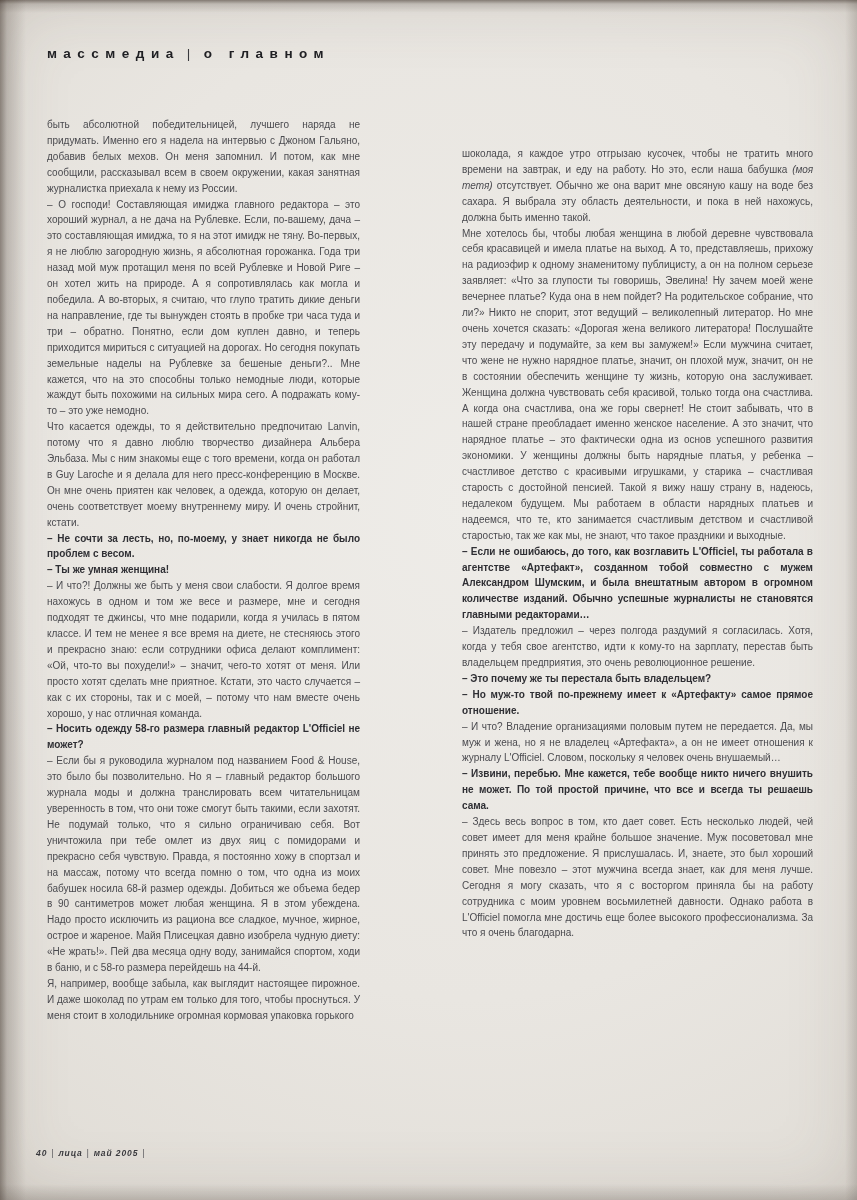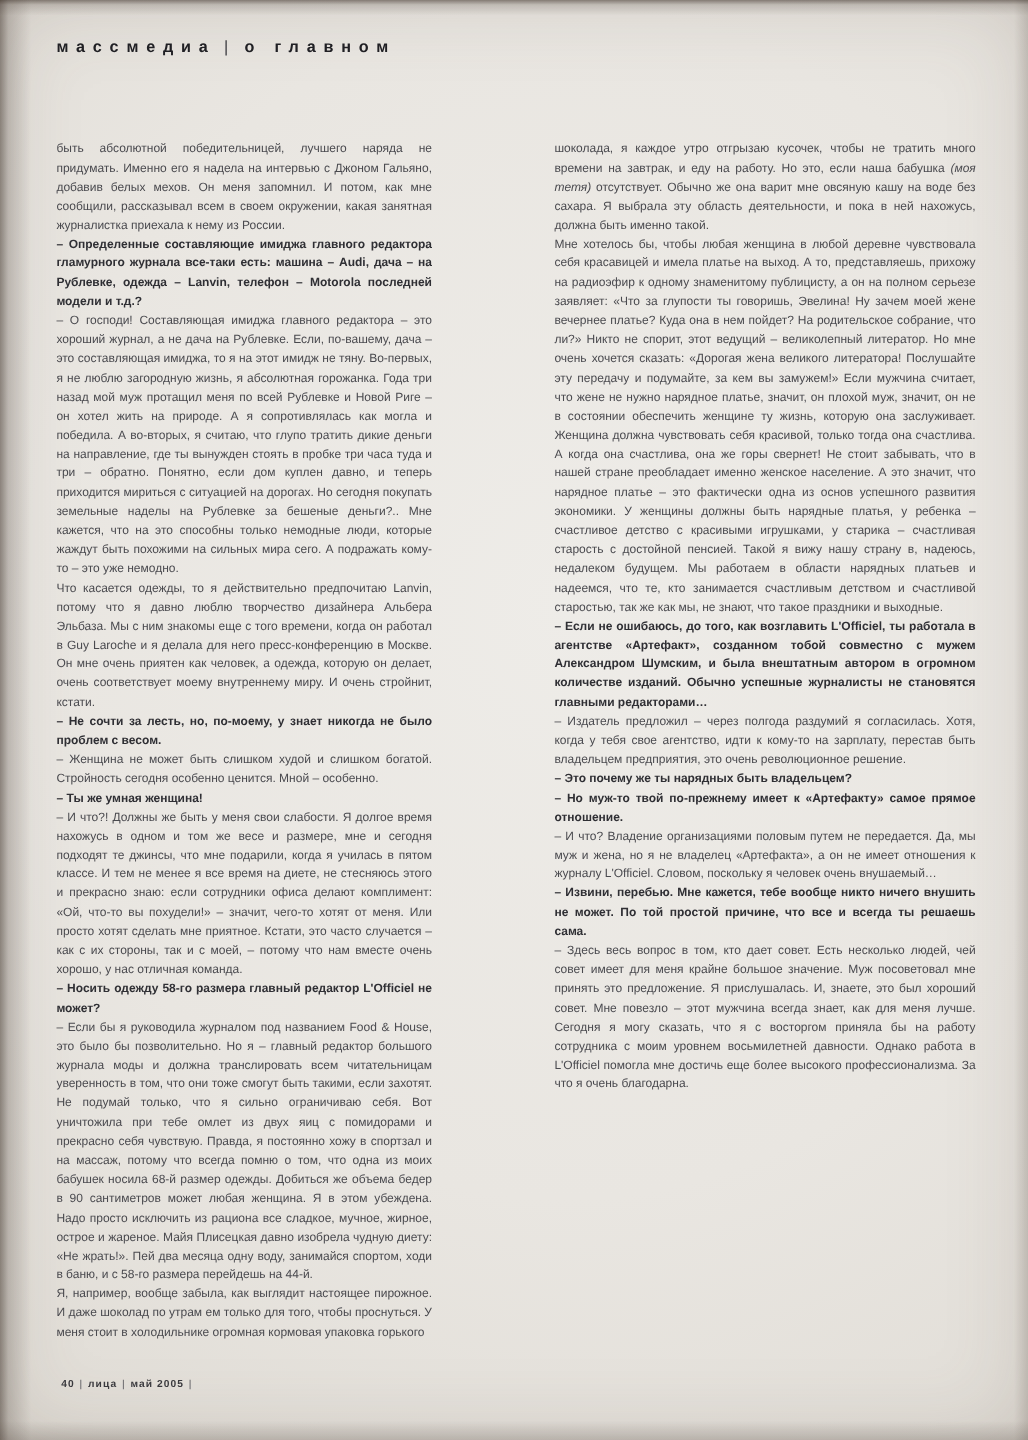--- a/index.html
+++ b/index.html
@@ -8,70 +8,68 @@
     font-family:"Liberation Sans", sans-serif;
     background:
       linear-gradient(90deg, rgba(56,45,37,.50) 0px, rgba(56,45,37,.20) 7px, rgba(56,45,37,0) 26px),
       linear-gradient(180deg, rgba(56,45,37,.55) 0px, rgba(56,45,37,.18) 4px, rgba(56,45,37,0) 13px),
       linear-gradient(270deg, rgba(56,45,37,.16) 0px, rgba(56,45,37,0) 12px),
       linear-gradient(0deg, rgba(56,45,37,.20) 0px, rgba(56,45,37,0) 16px),
       radial-gradient(95% 75% at 55% 42%, #eeece8 0%, #e9e6e1 55%, #dfdbd4 100%);
     box-shadow: inset 0 0 70px rgba(92,80,68,.18);
   }
   .hdr {
-    position:absolute; left:47px; top:31px;
+    position:absolute; left:47px; top:46px;
     font-size:13.5px; font-weight:700; letter-spacing:6.5px;
     color:#202024; white-space:nowrap;
   }
   .hdr .sep { margin:0 7px; font-weight:400; color:#3a3a3e; }
   .col {
     position:absolute; top:117px;
     font-size:10px; line-height:15.9px;
     color:#4a4a4f; text-align:justify;
   }
   .col-left  { left:47px;  width:313px; }
-  .col-right { left:462px; width:351px; }
+  .col-right { left:462px; width:351px;margin-top:29px; }
   .col p { margin:0; padding:0; }
   .col p.question { font-weight:700; color:#2f2f34; }
   .italic { font-style:italic; }
   .ftr {
-    position:absolute; left:51px; top:1148px;
+    position:absolute; left:36px; top:1148px;
     font-size:8.5px; letter-spacing:0.9px; color:#3a3a3e;
-    font-weight:700; white-space:nowrap;
+    font-weight:700; white-space:nowrap;font-style:italic;
   }
   .ftr .fsep { font-weight:400; margin:0 4px; color:#55555a; }
 </style>
 </head>
 <body>
 
 <div class="page">
 
   <div class="hdr">
     <span>массмедиа</span><span class="sep">|</span><span>о главном</span>
   </div>
 
   <div class="col col-left">
       <p class="body"><span>быть абсолютной победительницей, лучшего наряда не придумать. Именно его я надела на интервью с Джоном Гальяно, добавив белых мехов. Он меня запомнил. И потом, как мне сообщили, рассказывал всем в своем окружении, какая занятная журналистка приехала к нему из России.</span></p>
-      <p class="question"><span>– Определенные составляющие имиджа главного редактора гламурного журнала все-таки есть: машина – Audi, дача – на Рублевке, одежда – Lanvin, телефон – Motorola последней модели и т.д.?</span></p>
       <p class="body"><span>– О господи! Составляющая имиджа главного редактора – это хороший журнал, а не дача на Рублевке. Если, по-вашему, дача – это составляющая имиджа, то я на этот имидж не тяну. Во-первых, я не люблю загородную жизнь, я абсолютная горожанка. Года три назад мой муж протащил меня по всей Рублевке и Новой Риге – он хотел жить на природе. А я сопротивлялась как могла и победила. А во-вторых, я считаю, что глупо тратить дикие деньги на направление, где ты вынужден стоять в пробке три часа туда и три – обратно. Понятно, если дом куплен давно, и теперь приходится мириться с ситуацией на дорогах. Но сегодня покупать земельные наделы на Рублевке за бешеные деньги?.. Мне кажется, что на это способны только немодные люди, которые жаждут быть похожими на сильных мира сего. А подражать кому-то – это уже немодно.</span></p>
       <p class="body"><span>Что касается одежды, то я действительно предпочитаю Lanvin, потому что я давно люблю творчество дизайнера Альбера Эльбаза. Мы с ним знакомы еще с того времени, когда он работал в Guy Laroche и я делала для него пресс-конференцию в Москве. Он мне очень приятен как человек, а одежда, которую он делает, очень соответствует моему внутреннему миру. И очень стройнит, кстати.</span></p>
       <p class="question"><span>– Не сочти за лесть, но, по-моему, у знает никогда не было проблем с весом.</span></p>
-      <p class="body"><span>– Женщина не может быть слишком худой и слишком богатой. Стройность сегодня особенно ценится. Мной – особенно.</span></p>
       <p class="question"><span>– Ты же умная женщина!</span></p>
       <p class="body"><span>– И что?! Должны же быть у меня свои слабости. Я долгое время нахожусь в одном и том же весе и размере, мне и сегодня подходят те джинсы, что мне подарили, когда я училась в пятом классе. И тем не менее я все время на диете, не стесняюсь этого и прекрасно знаю: если сотрудники офиса делают комплимент: «Ой, что-то вы похудели!» – значит, чего-то хотят от меня. Или просто хотят сделать мне приятное. Кстати, это часто случается – как с их стороны, так и с моей, – потому что нам вместе очень хорошо, у нас отличная команда.</span></p>
       <p class="question"><span>– Носить одежду 58-го размера главный редактор L'Officiel не может?</span></p>
       <p class="body"><span>– Если бы я руководила журналом под названием Food &amp; House, это было бы позволительно. Но я – главный редактор большого журнала моды и должна транслировать всем читательницам уверенность в том, что они тоже смогут быть такими, если захотят. Не подумай только, что я сильно ограничиваю себя. Вот уничтожила при тебе омлет из двух яиц с помидорами и прекрасно себя чувствую. Правда, я постоянно хожу в спортзал и на массаж, потому что всегда помню о том, что одна из моих бабушек носила 68-й размер одежды. Добиться же объема бедер в 90 сантиметров может любая женщина. Я в этом убеждена. Надо просто исключить из рациона все сладкое, мучное, жирное, острое и жареное. Майя Плисецкая давно изобрела чудную диету: «Не жрать!». Пей два месяца одну воду, занимайся спортом, ходи в баню, и с 58-го размера перейдешь на 44-й.</span></p>
       <p class="body"><span>Я, например, вообще забыла, как выглядит настоящее пирожное. И даже шоколад по утрам ем только для того, чтобы проснуться. У меня стоит в холодильнике огромная кормовая упаковка горького</span></p>
     </div>
   <div class="col col-right">
       <p class="body"><span>шоколада, я каждое утро отгрызаю кусочек, чтобы не тратить много времени на завтрак, и еду на работу. Но это, если наша бабушка </span><span class="italic">(моя тетя)</span><span> отсутствует. Обычно же она варит мне овсяную кашу на воде без сахара. Я выбрала эту область деятельности, и пока в ней нахожусь, должна быть именно такой.</span></p>
       <p class="body"><span>Мне хотелось бы, чтобы любая женщина в любой деревне чувствовала себя красавицей и имела платье на выход. А то, представляешь, прихожу на радиоэфир к одному знаменитому публицисту, а он на полном серьезе заявляет: «Что за глупости ты говоришь, Эвелина! Ну зачем моей жене вечернее платье? Куда она в нем пойдет? На родительское собрание, что ли?» Никто не спорит, этот ведущий – великолепный литератор. Но мне очень хочется сказать: «Дорогая жена великого литератора! Послушайте эту передачу и подумайте, за кем вы замужем!» Если мужчина считает, что жене не нужно нарядное платье, значит, он плохой муж, значит, он не в состоянии обеспечить женщине ту жизнь, которую она заслуживает. Женщина должна чувствовать себя красивой, только тогда она счастлива. А когда она счастлива, она же горы свернет! Не стоит забывать, что в нашей стране преобладает именно женское население. А это значит, что нарядное платье – это фактически одна из основ успешного развития экономики. У женщины должны быть нарядные платья, у ребенка – счастливое детство с красивыми игрушками, у старика – счастливая старость с достойной пенсией. Такой я вижу нашу страну в, надеюсь, недалеком будущем. Мы работаем в области нарядных платьев и надеемся, что те, кто занимается счастливым детством и счастливой старостью, так же как мы, не знают, что такое праздники и выходные.</span></p>
       <p class="question"><span>– Если не ошибаюсь, до того, как возглавить L'Officiel, ты работала в агентстве «Артефакт», созданном тобой совместно с мужем Александром Шумским, и была внештатным автором в огромном количестве изданий. Обычно успешные журналисты не становятся главными редакторами…</span></p>
       <p class="body"><span>– Издатель предложил – через полгода раздумий я согласилась. Хотя, когда у тебя свое агентство, идти к кому-то на зарплату, перестав быть владельцем предприятия, это очень революционное решение.</span></p>
-      <p class="question"><span>– Это почему же ты нарядных быть владельцем?</span></p>
+      <p class="question"><span>– Это почему же ты перестала быть владельцем?</span></p>
       <p class="question"><span>– Но муж-то твой по-прежнему имеет к «Артефакту» самое прямое отношение.</span></p>
       <p class="body"><span>– И что? Владение организациями половым путем не передается. Да, мы муж и жена, но я не владелец «Артефакта», а он не имеет отношения к журналу L'Officiel. Словом, поскольку я человек очень внушаемый…</span></p>
       <p class="question"><span>– Извини, перебью. Мне кажется, тебе вообще никто ничего внушить не может. По той простой причине, что все и всегда ты решаешь сама.</span></p>
       <p class="body"><span>– Здесь весь вопрос в том, кто дает совет. Есть несколько людей, чей совет имеет для меня крайне большое значение. Муж посоветовал мне принять это предложение. Я прислушалась. И, знаете, это был хороший совет. Мне повезло – этот мужчина всегда знает, как для меня лучше. Сегодня я могу сказать, что я с восторгом приняла бы на работу сотрудника с моим уровнем восьмилетней давности. Однако работа в L'Officiel помогла мне достичь еще более высокого профессионализма. За что я очень благодарна.</span></p>
     </div>
 
   <div class="ftr">
     <span>40</span><span class="fsep">|</span><span>лица</span><span class="fsep">|</span><span>май 2005</span><span class="fsep">|</span>
   </div>
 

